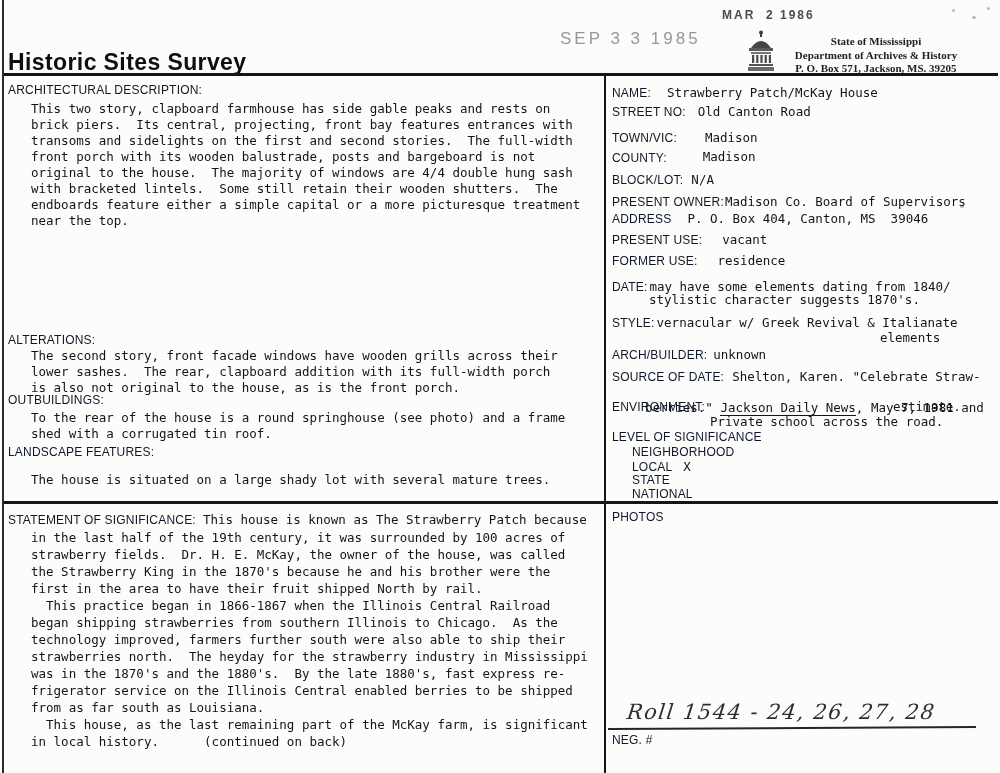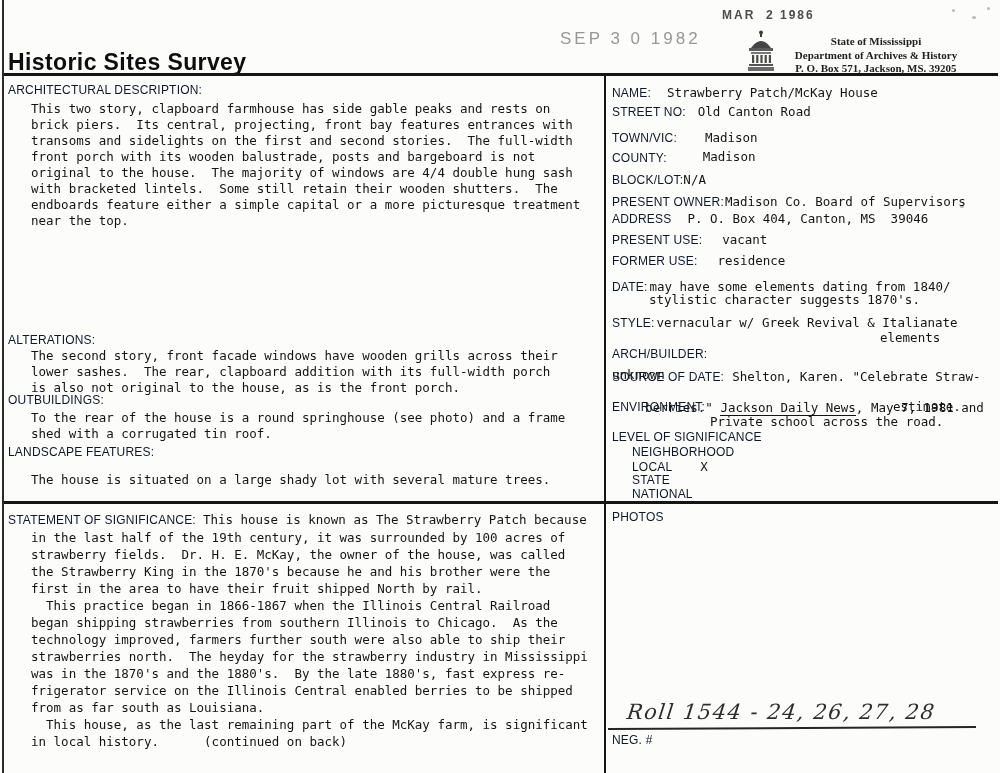--- a/index.html
+++ b/index.html
@@ -24,21 +24,21 @@
   }
   .dot{position:absolute;background:#b9b9b4;border-radius:50%;}
 </style>
 </head>
 <body>
 
 <div id="page">
 
   <div class="abs rule" style="left:2px;top:0;width:2px;height:773px;background:#2b2b2b;"></div>
 
-  <div class="abs stamp-light" style="left:560px;top:29px;">SEP 3 0 1982</div>
+  <div class="abs stamp-light" style="left:560px;top:29px;">SEP 3 3 1985</div>
   <div class="abs stamp-dark" style="left:722px;top:8px;">MAR  2 1986</div>
 
   <div class="abs" style="left:745px;top:29px;">
     <svg width="32" height="44" viewBox="0 0 32 44">
       <circle cx="16" cy="3.5" r="2" fill="#3c3c3c"></circle>
       <rect x="15" y="5" width="2" height="3" fill="#3c3c3c"></rect>
       <path d="M6 19 Q16 5 26 19 Z" fill="#454545"></path>
       <rect x="4" y="19" width="24" height="3" fill="#5a5a5a"></rect>
       <rect x="6" y="23" width="20" height="2" fill="#777"></rect>
       <g fill="#4a4a4a">
@@ -122,21 +122,21 @@
   <div class="abs row" style="left:612px;top:130px;gap:28px;">
     <span class="label">TOWN/VIC:</span>
     <span class="typed">Madison</span>
   </div>
 
   <div class="abs row" style="left:612px;top:149px;gap:36px;align-items:flex-end;">
     <span class="label">COUNTY:</span>
     <span class="typed">Madison</span>
   </div>
 
-  <div class="abs row" style="left:612px;top:172px;">
+  <div class="abs row" style="left:612px;top:172px;gap:8px;">
     <span class="label">BLOCK/LOT:</span>
     <span class="typed">N/A</span>
   </div>
 
   <div class="abs row" style="left:612px;top:194px;gap:1px;">
     <span class="label">PRESENT OWNER:</span>
     <span class="typed">Madison Co. Board of Supervisors</span>
   </div>
 
   <div class="abs row" style="left:612px;top:211px;gap:16px;">
@@ -159,40 +159,40 @@
     <span class="typed">may have some elements dating from 1840/</span>
   </div>
   <div class="abs typed" style="left:649px;top:292px;">stylistic character suggests 1870's.</div>
 
   <div class="abs row" style="left:612px;top:315px;gap:2px;">
     <span class="label">STYLE:</span>
     <span class="typed">vernacular w/ Greek Revival &amp; Italianate</span>
   </div>
   <div class="abs typed" style="left:880px;top:330px;">elements</div>
 
-  <div class="abs row" style="left:612px;top:347px;gap:6px;flex-direction:column;">
+  <div class="abs row" style="left:612px;top:347px;gap:6px;">
     <span class="label">ARCH/BUILDER:</span>
     <span class="typed">unknown</span>
   </div>
 
   <div class="abs row" style="left:612px;top:369px;gap:8px;">
     <span class="label">SOURCE OF DATE:</span>
     <span class="typed">Shelton, Karen. "Celebrate Straw-</span>
   </div>
   <div class="abs typed" style="left:615px;top:384px;">
     <span>berries." </span><span class="underlined">Jackson Daily News</span><span>, May 7, 1981 and</span>
   </div>
 
   <div class="abs label" style="left:612px;top:400px;">ENVIRONMENT:</div>
   <div class="abs typed" style="left:893px;top:399px;">estimate.</div>
   <div class="abs typed" style="left:710px;top:414px;">Private school across the road.</div>
 
   <div class="abs label" style="left:612px;top:430px;">LEVEL OF SIGNIFICANCE</div>
   <div class="abs label" style="left:632px;top:445px;">NEIGHBORHOOD</div>
-  <div class="abs row" style="left:632px;top:459px;gap:28px;text-align:right;">
+  <div class="abs row" style="left:632px;top:459px;gap:11px;text-align:right;">
     <span class="label">LOCAL</span>
     <span class="typed">X</span>
   </div>
   <div class="abs label" style="left:632px;top:473px;">STATE</div>
   <div class="abs label" style="left:632px;top:487px;">NATIONAL</div>
 
   <div class="abs label" style="left:612px;top:510px;">PHOTOS</div>
 
   <div class="abs handwriting" style="left:627px;top:700px;">Roll 1544 - 24, 26, 27, 28</div>
   <div class="abs rule" style="left:608px;top:727px;width:368px;height:2px;transform:rotate(-0.35deg);background:#262626;"></div>

